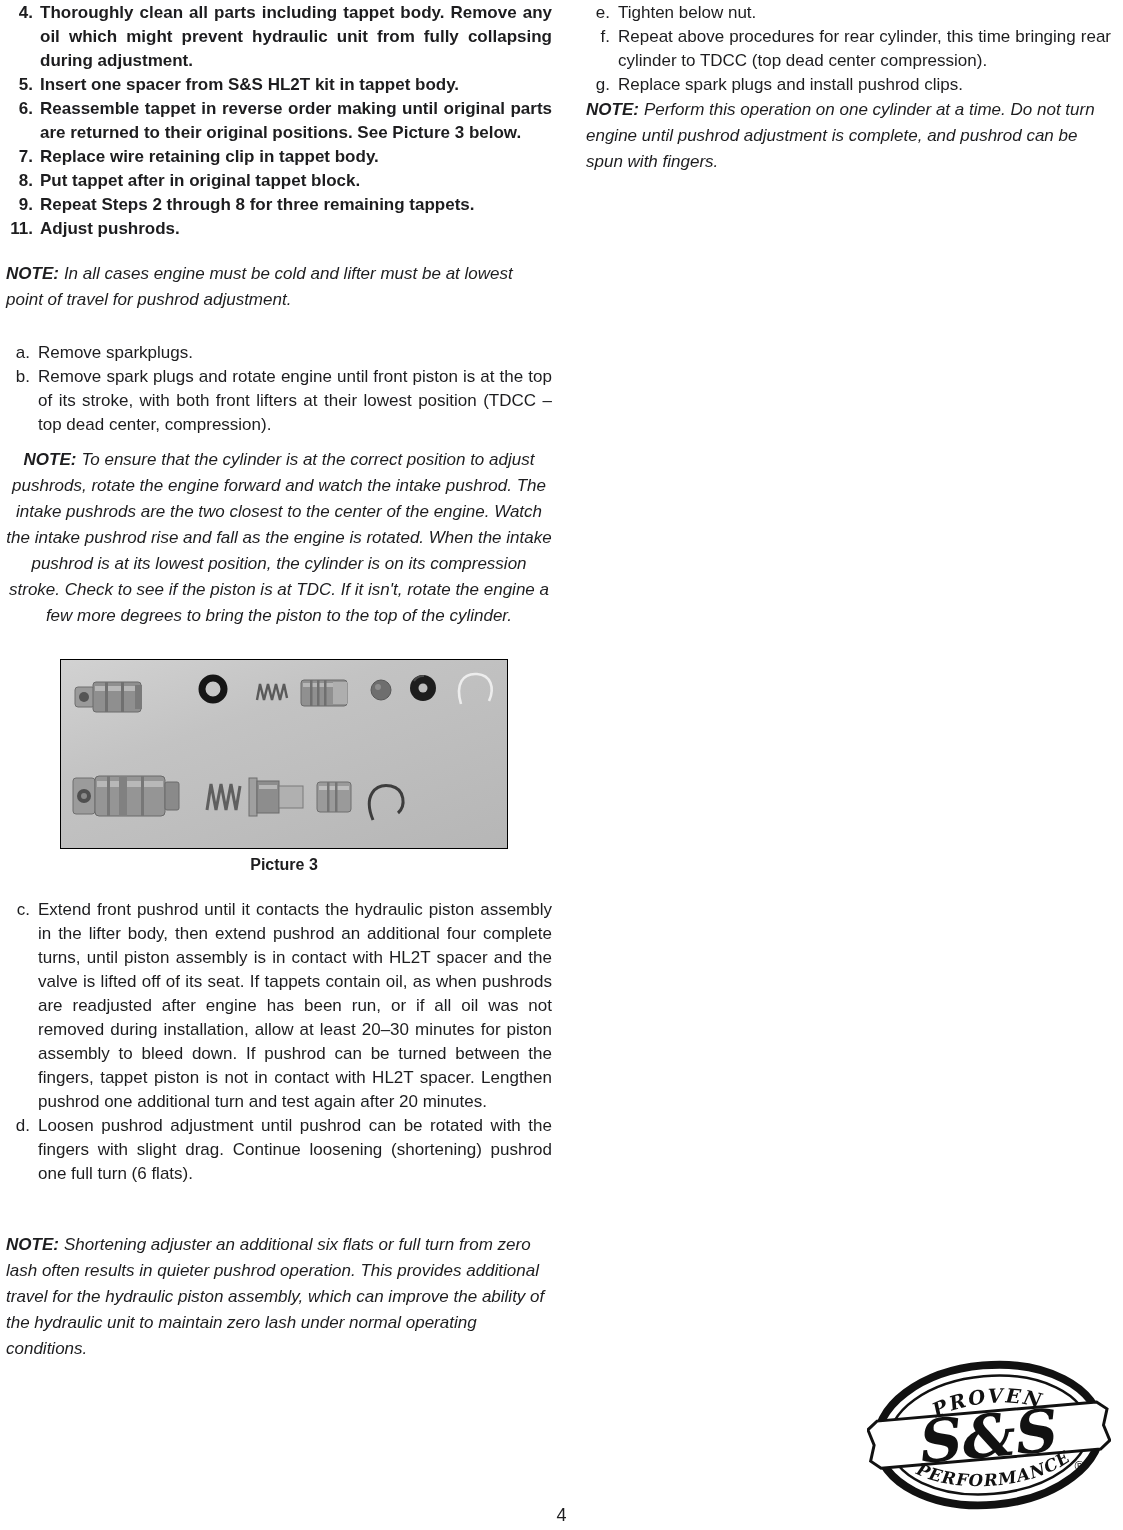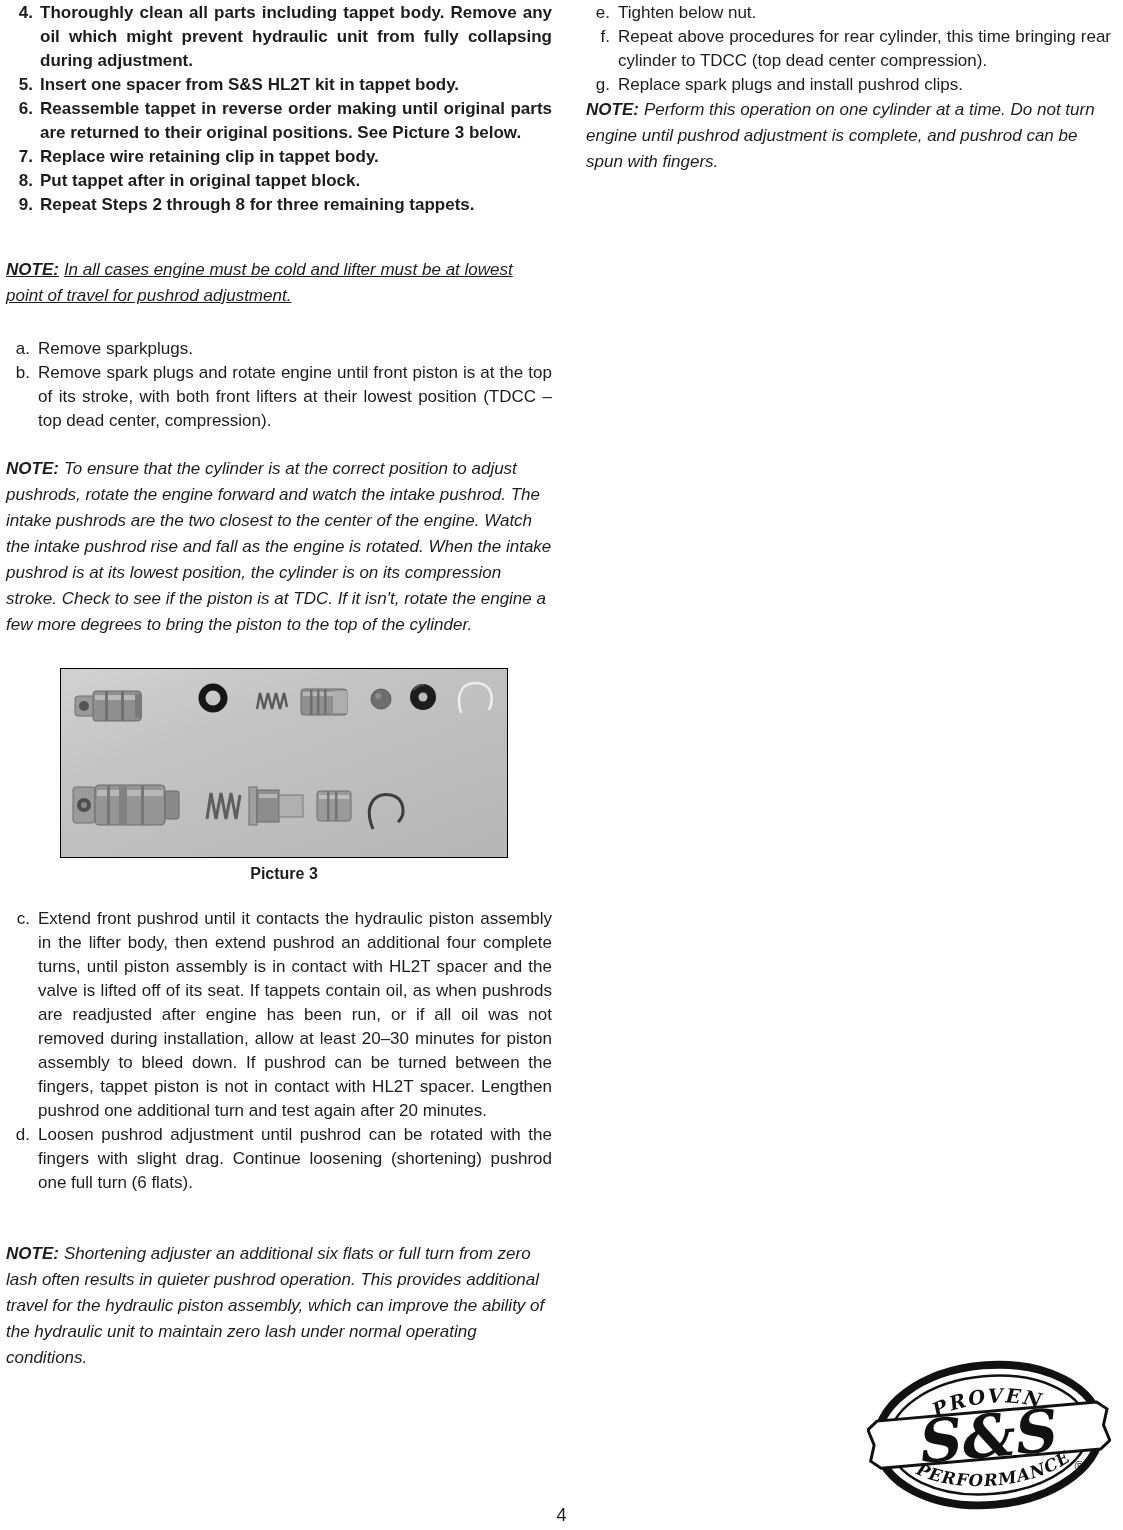--- a/index.html
+++ b/index.html
@@ -17,23 +17,23 @@
   .step-num { flex:0 0 27px; text-align:right; font-weight:bold; }
   .step-body { flex:1; margin-left:7px; text-align:justify;font-weight:bold; }
 
   .lstep { display:flex; line-height:24px; }
   .lstep-letter { flex:0 0 24px; text-align:right; }
   .lstep-body { flex:1; margin-left:8px; text-align:justify; }
 
   .note { font-style:italic; line-height:26px; text-align:left; }
   .note-label { font-weight:bold; margin-right:5px; }
 
-  .mt-note1 { margin-top:40px;text-decoration:underline; }
+  .mt-note1 { margin-top:20px; }
   .mt-ab    { margin-top:28px; }
-  .mt-note2 { margin-top:23px; }
+  .mt-note2 { margin-top:10px;text-align:center; }
   .mt-cd    { margin-top:24px; }
   .mt-note3 { margin-top:46px; }
   .mt-noteR { }
 
   .photo-wrap { margin:30px 0 0 54px; width:448px; }
   .photo {
     width:448px; height:190px; border:1px solid #000;
     background: linear-gradient(160deg,#d2d2d2 0%, #c3c3c3 35%, #b6b6b6 100%);
   }
   .caption { text-align:center; font-weight:bold; font-size:16px; margin-top:7px; }
@@ -68,20 +68,24 @@
         <span class="step-num">7.</span>
         <span class="step-body">Replace wire retaining clip in tappet body.</span>
       </div>
       <div class="step">
         <span class="step-num">8.</span>
         <span class="step-body">Put tappet after in original tappet block.</span>
       </div>
       <div class="step">
         <span class="step-num">9.</span>
         <span class="step-body">Repeat Steps 2 through 8 for three remaining tappets.</span>
+      </div>
+      <div class="step">
+        <span class="step-num">11.</span>
+        <span class="step-body">Adjust pushrods.</span>
       </div>
     </div>
 
     <p class="note mt-note1"><span class="note-label">NOTE:</span><span>In all cases engine must be cold and lifter must be at lowest point of travel for pushrod adjustment.</span></p>
 
     <div class="mt-ab">
       <div class="lstep">
         <span class="lstep-letter">a.</span>
         <span class="lstep-body">Remove sparkplugs.</span>
       </div>

